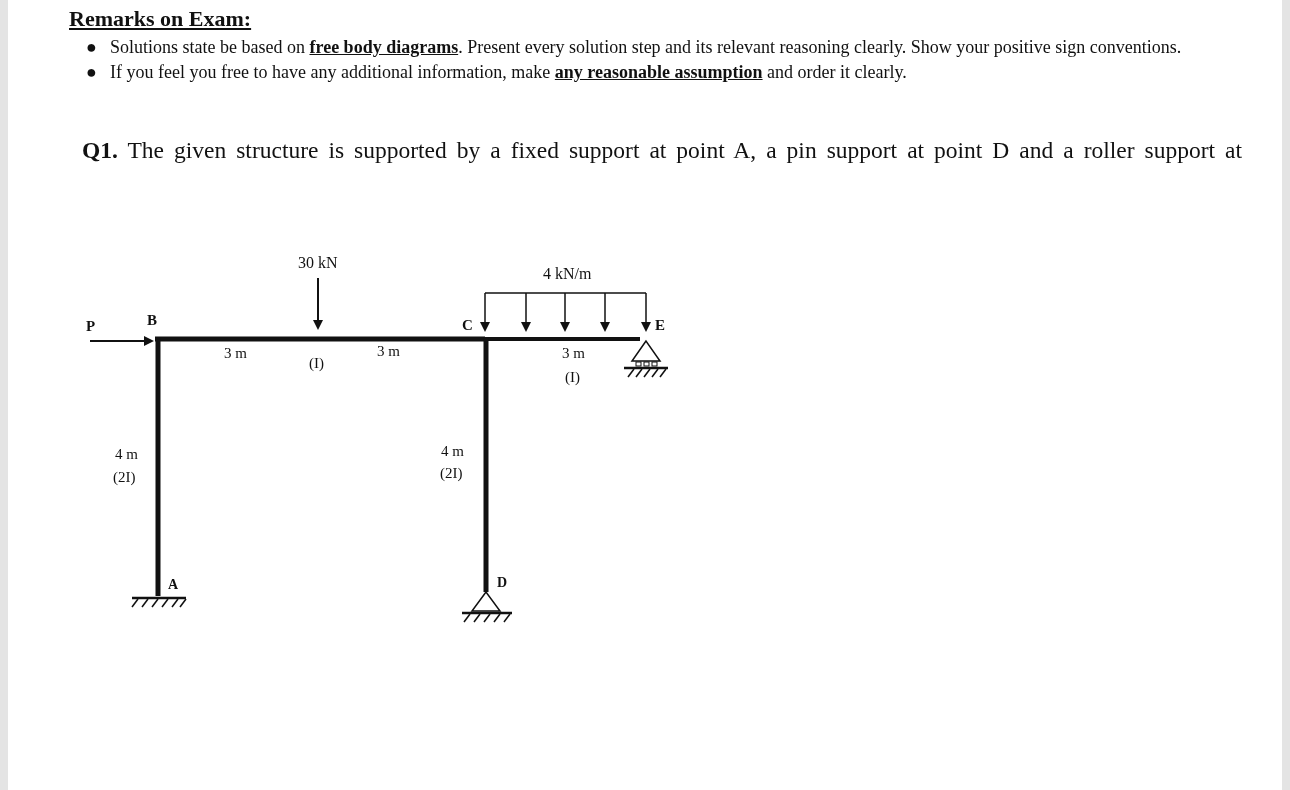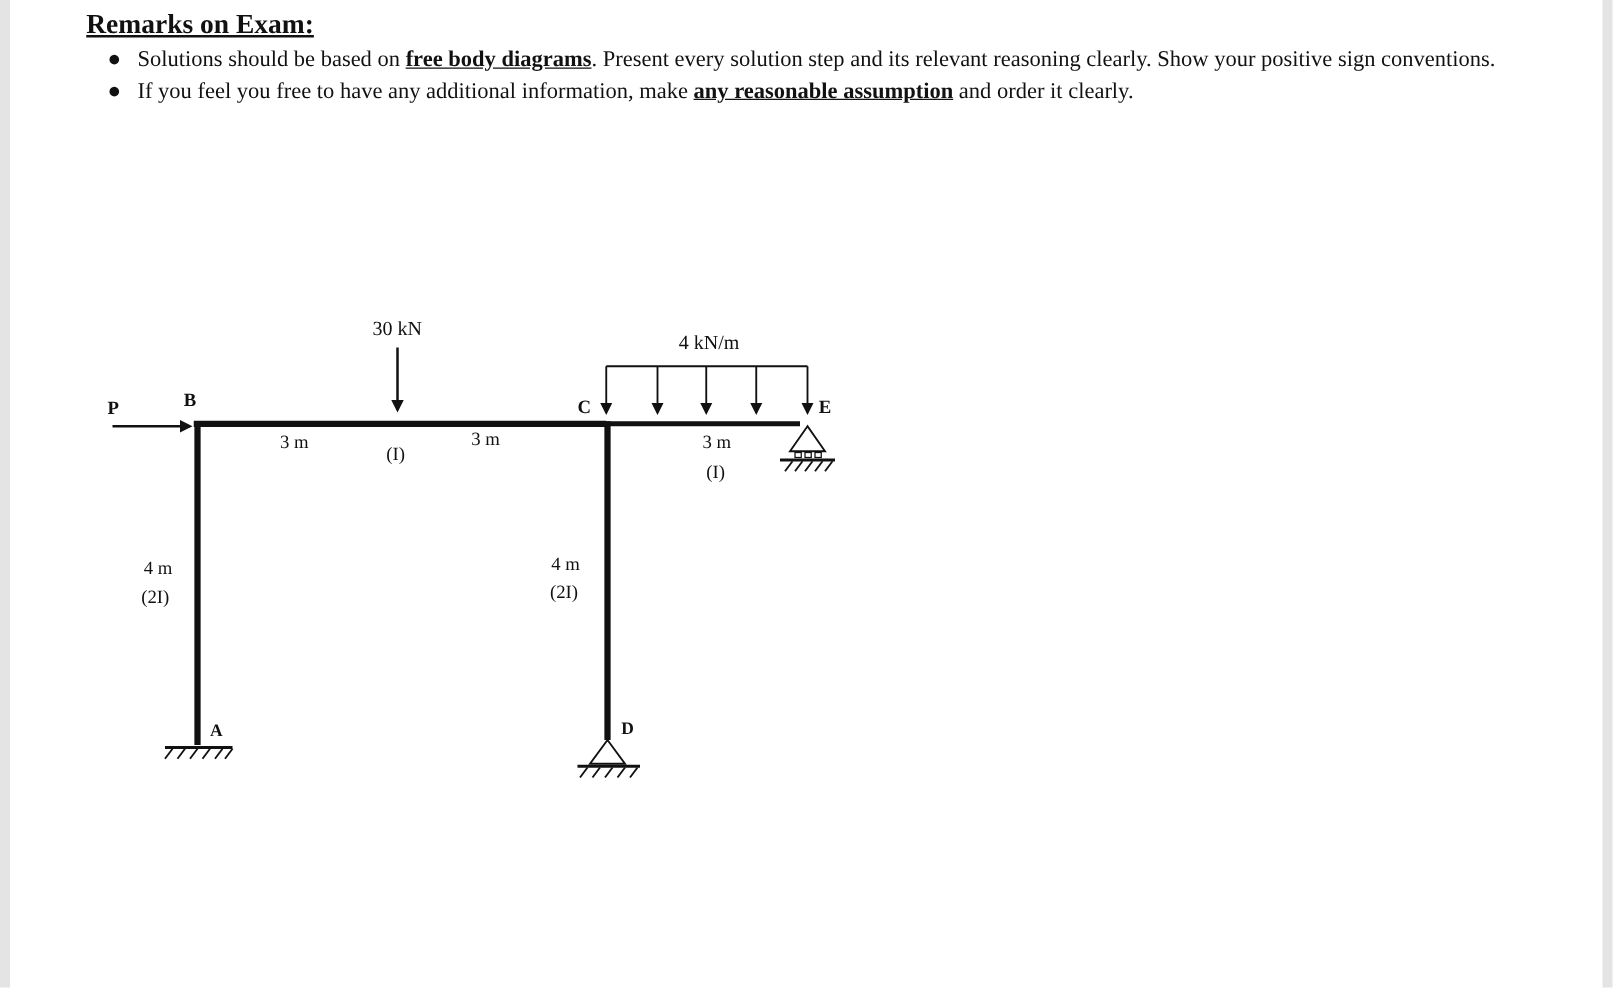--- a/index.html
+++ b/index.html
@@ -39,29 +39,30 @@
 <body>
 
 <div class="edge-left"></div>
 <div class="edge-right"></div>
 
 <div class="remarks-title">Remarks on Exam:</div>
 
 <ul class="bullets">
   <li>
     <span class="dot">●</span>
-    <span>Solutions should be based on </span><span class="bold-ul">free body diagrams</span><span>. Present every solution step and its relevant reasoning clearly. Show your positive sign conventions.</span>
+    <span>Solutions state be based on </span><span class="bold-ul">free body diagrams</span><span>. Present every solution step and its relevant reasoning clearly. Show your positive sign conventions.</span>
   </li>
   <li>
     <span class="dot">●</span>
     <span>If you feel you free to have any additional information, make </span><span class="bold-ul">any reasonable assumption</span><span> and order it clearly.</span>
   </li>
 </ul>
 
 <div class="q1">
+  <span class="line justify-line"><span class="q-label">Q1.</span> <span>The given structure is supported by a fixed support at point A, a pin support at point D and a roller support at</span></span>
 </div>
 
 <svg class="diagram" viewBox="0 0 1290 790" xmlns="http://www.w3.org/2000/svg">
   <defs>
     <marker id="arrowhead" markerWidth="10" markerHeight="10" refX="8" refY="5" orient="auto" markerUnits="userSpaceOnUse">
       <path d="M0,0 L10,5 L0,10 z" fill="#111"></path>
     </marker>
   </defs>
 
   <line x1="155" y1="339" x2="485" y2="339" stroke="#111" stroke-width="5"></line>

